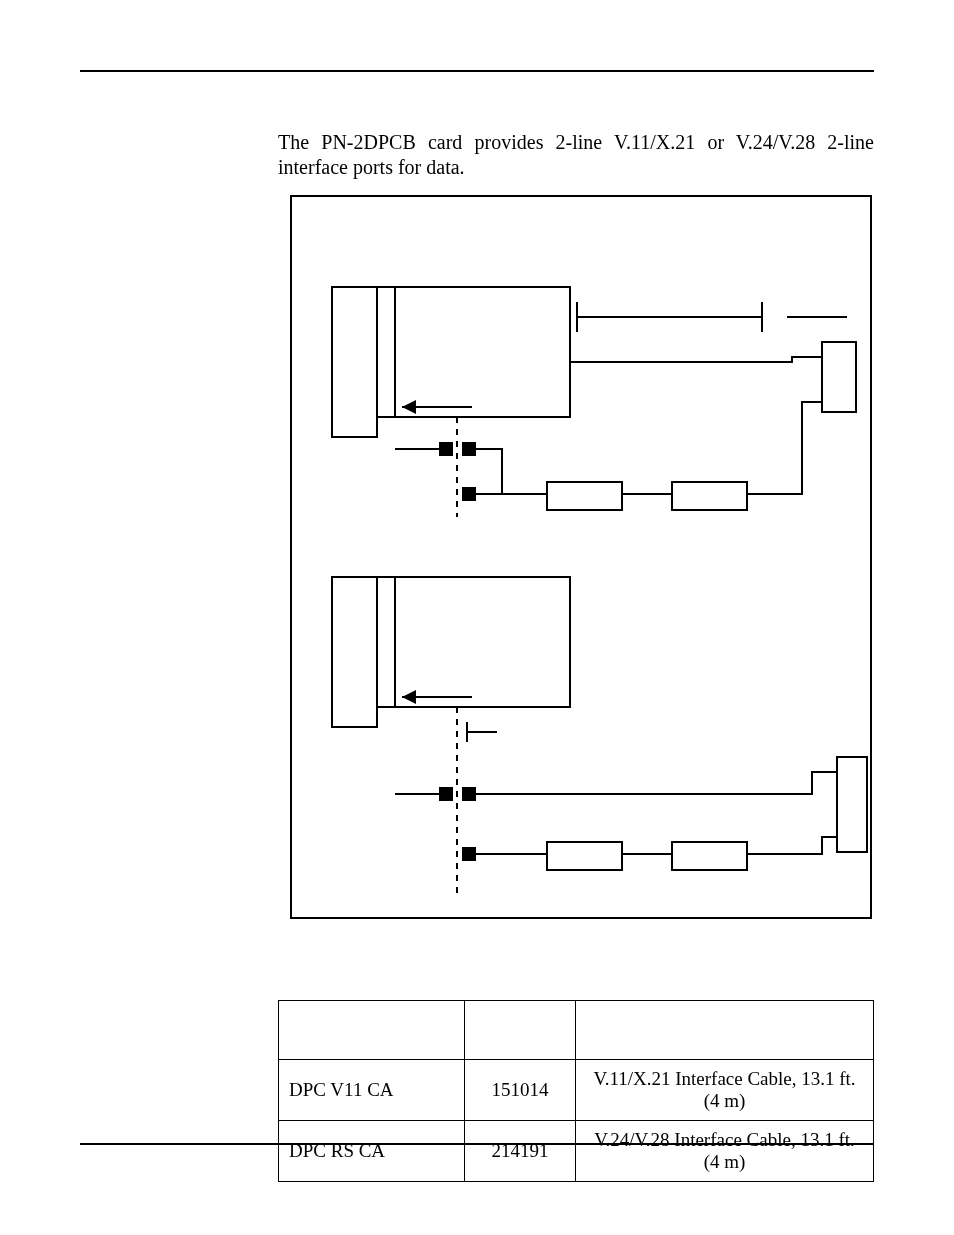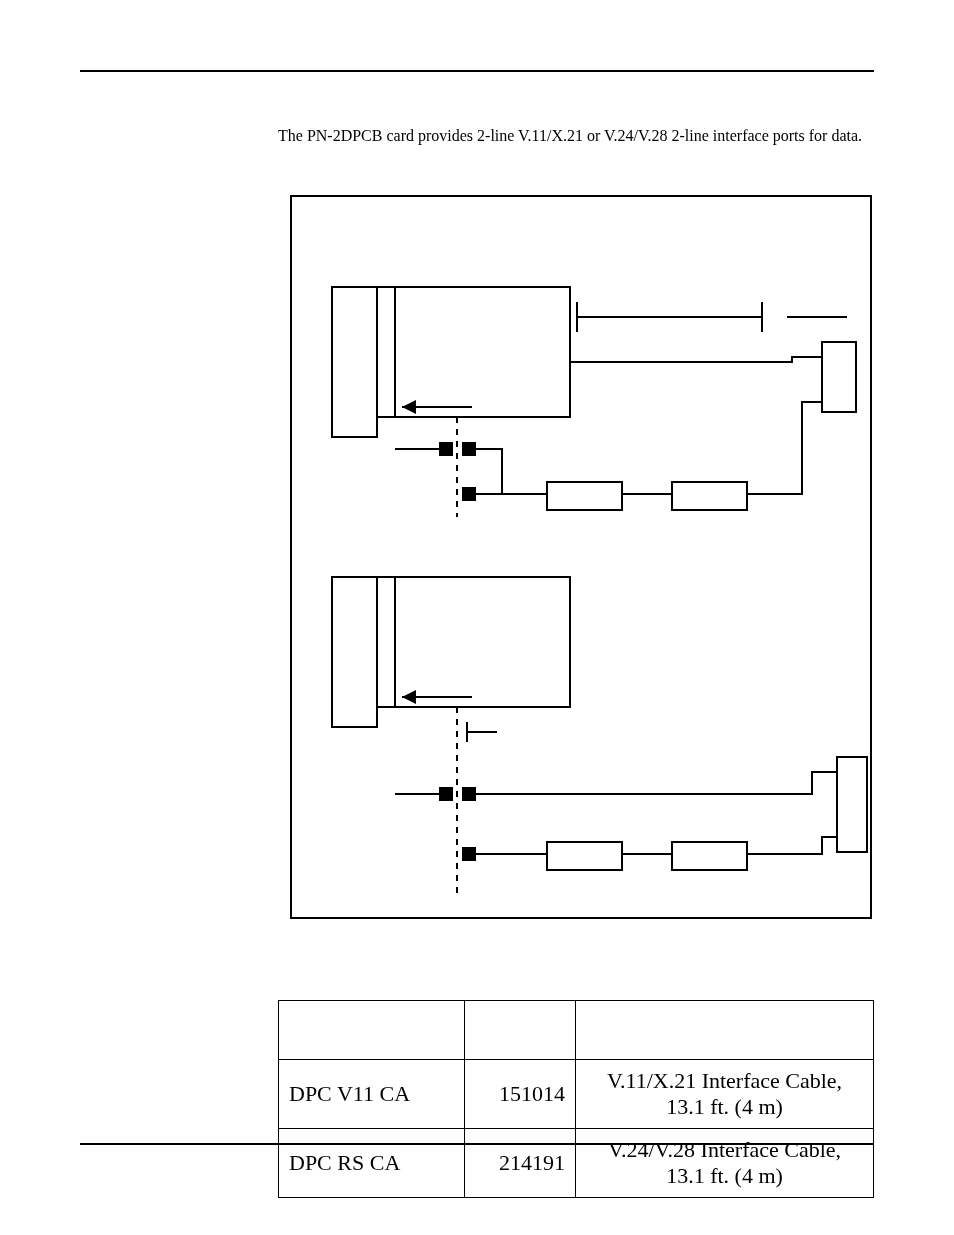--- a/index.html
+++ b/index.html
@@ -25,21 +25,21 @@
   }
   
   .bottom-rule {
     position: absolute;
     left: 80px; right: 80px; bottom: 90px;
     border-top: 2px solid #000;
   }
   .body-text {
     position: absolute;
     left: 278px; right: 80px;
-    font-size: 16px;
+    font-size: 20px;
     line-height: 1.25;
   }
   .para1 { top: 110px; text-align: justify; }
   .para2 { top: 165px; }
   .diagram-box {
     position: absolute;
     left: 290px; top: 195px;
     width: 582px; height: 724px;
     border: 2px solid #000;
     box-sizing: border-box;
@@ -49,35 +49,35 @@
     left: 0; top: 0;
     width: 100%; height: 100%;
   }
   .table-wrap {
     position: absolute;
     left: 278px; right: 80px; top: 1000px;
   }
   table.parts {
     border-collapse: collapse;
     width: 100%;
-    font-size: 22px;
+    font-size: 19px;
     padding-left: 16px;
   }
   table.parts th, table.parts td {
     border: 1px solid #000;
     padding: 8px 10px;
     vertical-align: middle;
   }
   table.parts th {
     height: 42px;
     background: #fff;
     font-weight: normal;
   }
   table.parts td.col-name { width: 165px; text-align: left; }
-  table.parts td.col-cat  { width: 90px;  text-align: right; }
+  table.parts td.col-cat  { width: 90px;  text-align: center; }
   table.parts td.col-desc { text-align: center; }
 </style>
 </head>
 <body>
 
 <div class="page">
 
   <div class="top-rule"></div>
 
   <p class="body-text para1">The PN-2DPCB card provides 2-line V.11/X.21 or V.24/V.28 2-line interface ports for data.</p>

